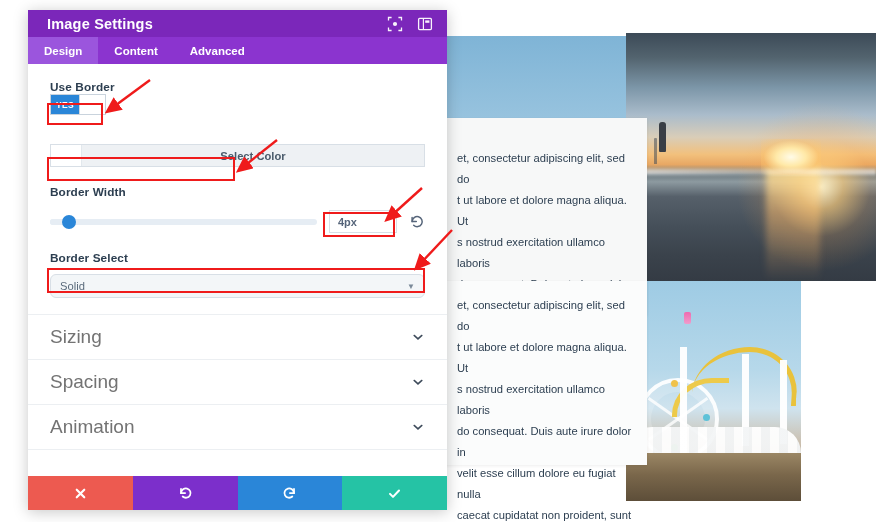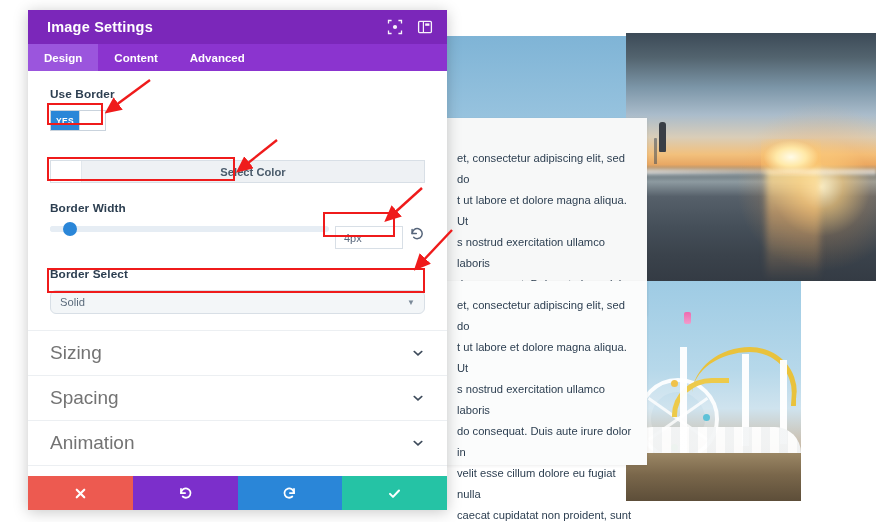--- a/index.html
+++ b/index.html
@@ -115,21 +115,21 @@
   #text-card-2 { left: 443px; top: 281px; width: 180px; height: 170px; padding: 14px 10px 0 14px; background:#fbfcfc; }
 
   
   #panel {
     position: absolute; left: 28px; top: 10px; width: 419px; height: 500px;
     background: #ffffff;
     box-shadow: 0 2px 14px rgba(0,0,0,0.22);
     display: flex; flex-direction: column;
   }
   .panel-header {
-    height: 34px; background: #7b27ba;
+    height: 27px; background: #7b27ba;
     display: flex; align-items: center; padding: 0 14px 0 19px;
     color: #ffffff;
   }
   .panel-title { font-size: 14.5px; font-weight: bold; letter-spacing: .2px; }
   .header-icons { margin-left: auto; display: flex; align-items: center; gap: 14px; }
   .hicon { width: 16px; height: 16px; opacity: .95; display: block; }
 
   .tabbar { height: 27px; background: #8b34cf; display: flex; align-items: stretch; }
   .tab {
     display: flex; align-items: center; padding: 0 16px;
@@ -162,21 +162,21 @@
     border: 1px solid #d8dfe6; background: #eef1f4; box-sizing: border-box;
     cursor: pointer;
   }
   .color-swatch { width: 30px; background: #ffffff; border-right: 1px solid #e2e8ed; }
   .color-btn-label {
     flex: 1; display: flex; align-items: center; justify-content: center;
     font-size: 11.2px; color: #4a5b6b; font-weight: bold;
   }
 
   
-  .slider-row { display: flex; gap: 6px; }
+  .slider-row { display: flex; align-items: center; gap: 12px; font-weight: bold; }
   .slider-track {
     position: relative; flex: 1; height: 6px; border-radius: 3px;
     background: #e6edf4; cursor: pointer;
   }
   .slider-fill { position: absolute; left: 0; top: 0; height: 6px; border-radius: 3px; background: #e6edf4; }
   .slider-thumb {
     position: absolute; top: 50%; width: 14px; height: 14px; border-radius: 50%;
     background: #2a86d8; transform: translate(-50%,-50%); cursor: grab;
   }
   .num-input {
@@ -302,21 +302,21 @@
     <div class="tabbar">
       <div class="tab active">Design</div>
       <div class="tab">Content</div>
       <div class="tab">Advanced</div>
     </div>
 
     <div class="panel-body">
 
       <div class="field" style="padding-top:16px;">
         <div class="field-label">Use Border</div>
-        <div class="toggle" style="margin-top:9px;">
+        <div class="toggle" style="">
           <div class="toggle-on">YES</div>
           <div class="toggle-knob"></div>
         </div>
       </div>
 
       <div class="field" style="padding-top:20px;">
         <div class="color-btn" style="margin-top:9px;">
           <div class="color-swatch"></div>
           <div class="color-btn-label">Select Color</div>
         </div>

